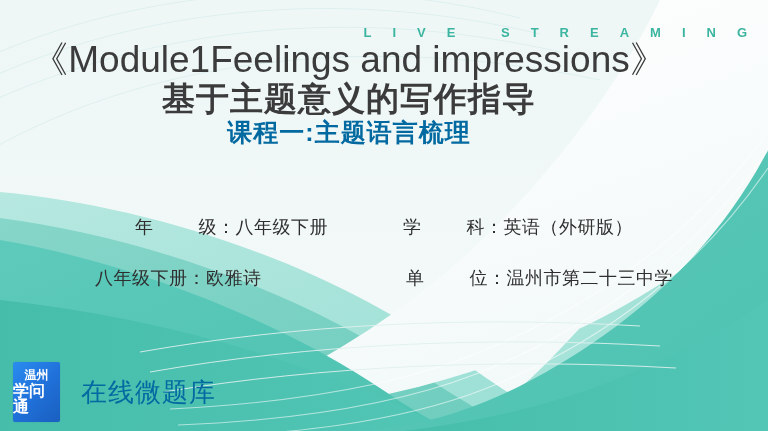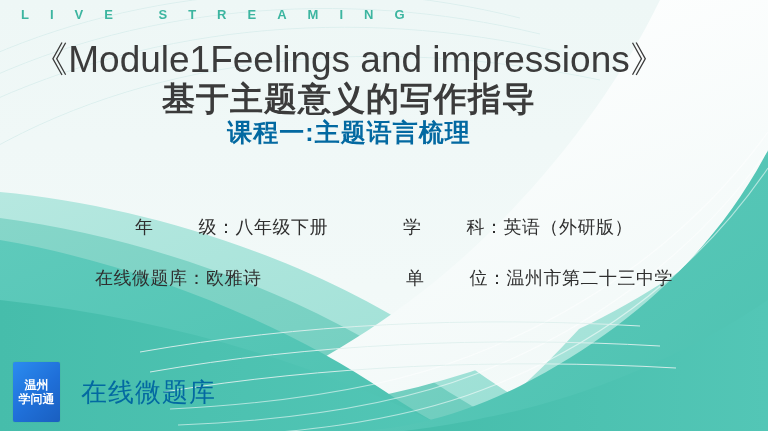--- a/index.html
+++ b/index.html
@@ -20,23 +20,23 @@
     left: 0; top: 0;
     width: 768px;
     height: 431px;
     display: block;
   }
 
   
   #eyebrow {
     position: absolute;
     left: 0;
-    top: 7px;
-    width: 768px;
-    text-align: left;
+    top: 25px;
+    width: 768px;
+    text-align: right;
     font-size: 13px;
     font-weight: bold;
     letter-spacing: 21px;
     text-indent: 21px;
     color: #3cb5a0;
     white-space: nowrap;
   }
 
   
   #title-block {
@@ -109,21 +109,21 @@
   }
   .brand-logo-line1 {
     color: #ffffff;
     font-size: 12px;
     font-weight: bold;
     letter-spacing: 0px;
     margin-bottom: 2px;
   }
   .brand-logo-line2 {
     color: #ffffff;
-    font-size: 12px;
+    font-size: 16px;
     font-weight: bold;
     letter-spacing: 0px;
   }
   #brand-text {
     margin-left: 21px;
     font-family: "Liberation Serif", "DejaVu Serif", serif;
     font-size: 26px;
     color: #0369a1;
     letter-spacing: 1px;
   }
@@ -212,21 +212,21 @@
     <div class="info-row">
       <span>年</span>
       <span class="info-gap-sm"></span>
       <span>级：八年级下册</span>
       <span class="info-gap-lg"></span>
       <span>学</span>
       <span class="info-gap-sm"></span>
       <span>科：英语（外研版）</span>
     </div>
     <div class="info-row">
-      <span>在线微题库：欧雅诗</span>
+      <span>八年级下册：欧雅诗</span>
       <span class="info-gap-lg"></span>
       <span class="info-gap-lg"></span>
       <span>单</span>
       <span class="info-gap-sm"></span>
       <span>位：温州市第二十三中学</span>
     </div>
   </div>
 
   <div id="footer-brand">
     <div id="brand-logo">

